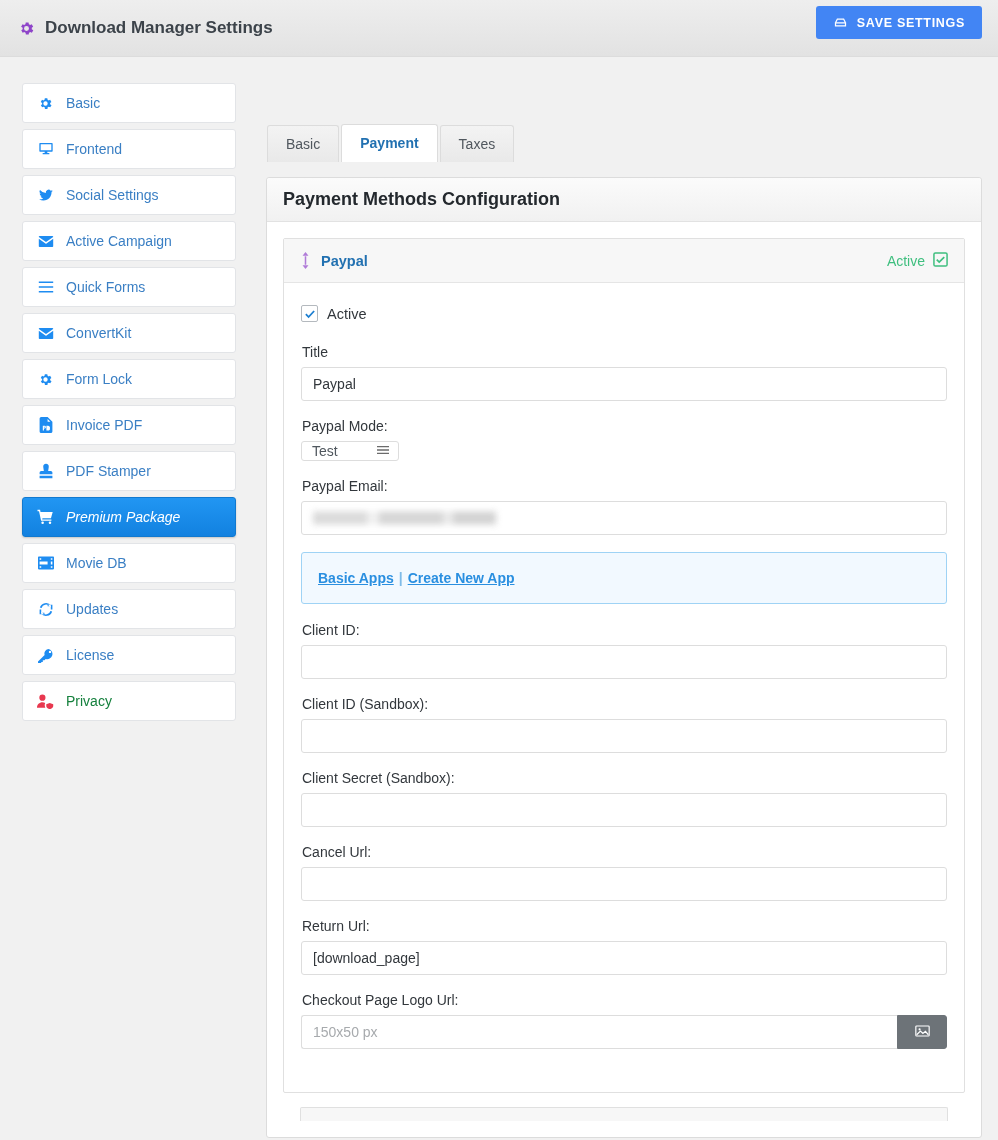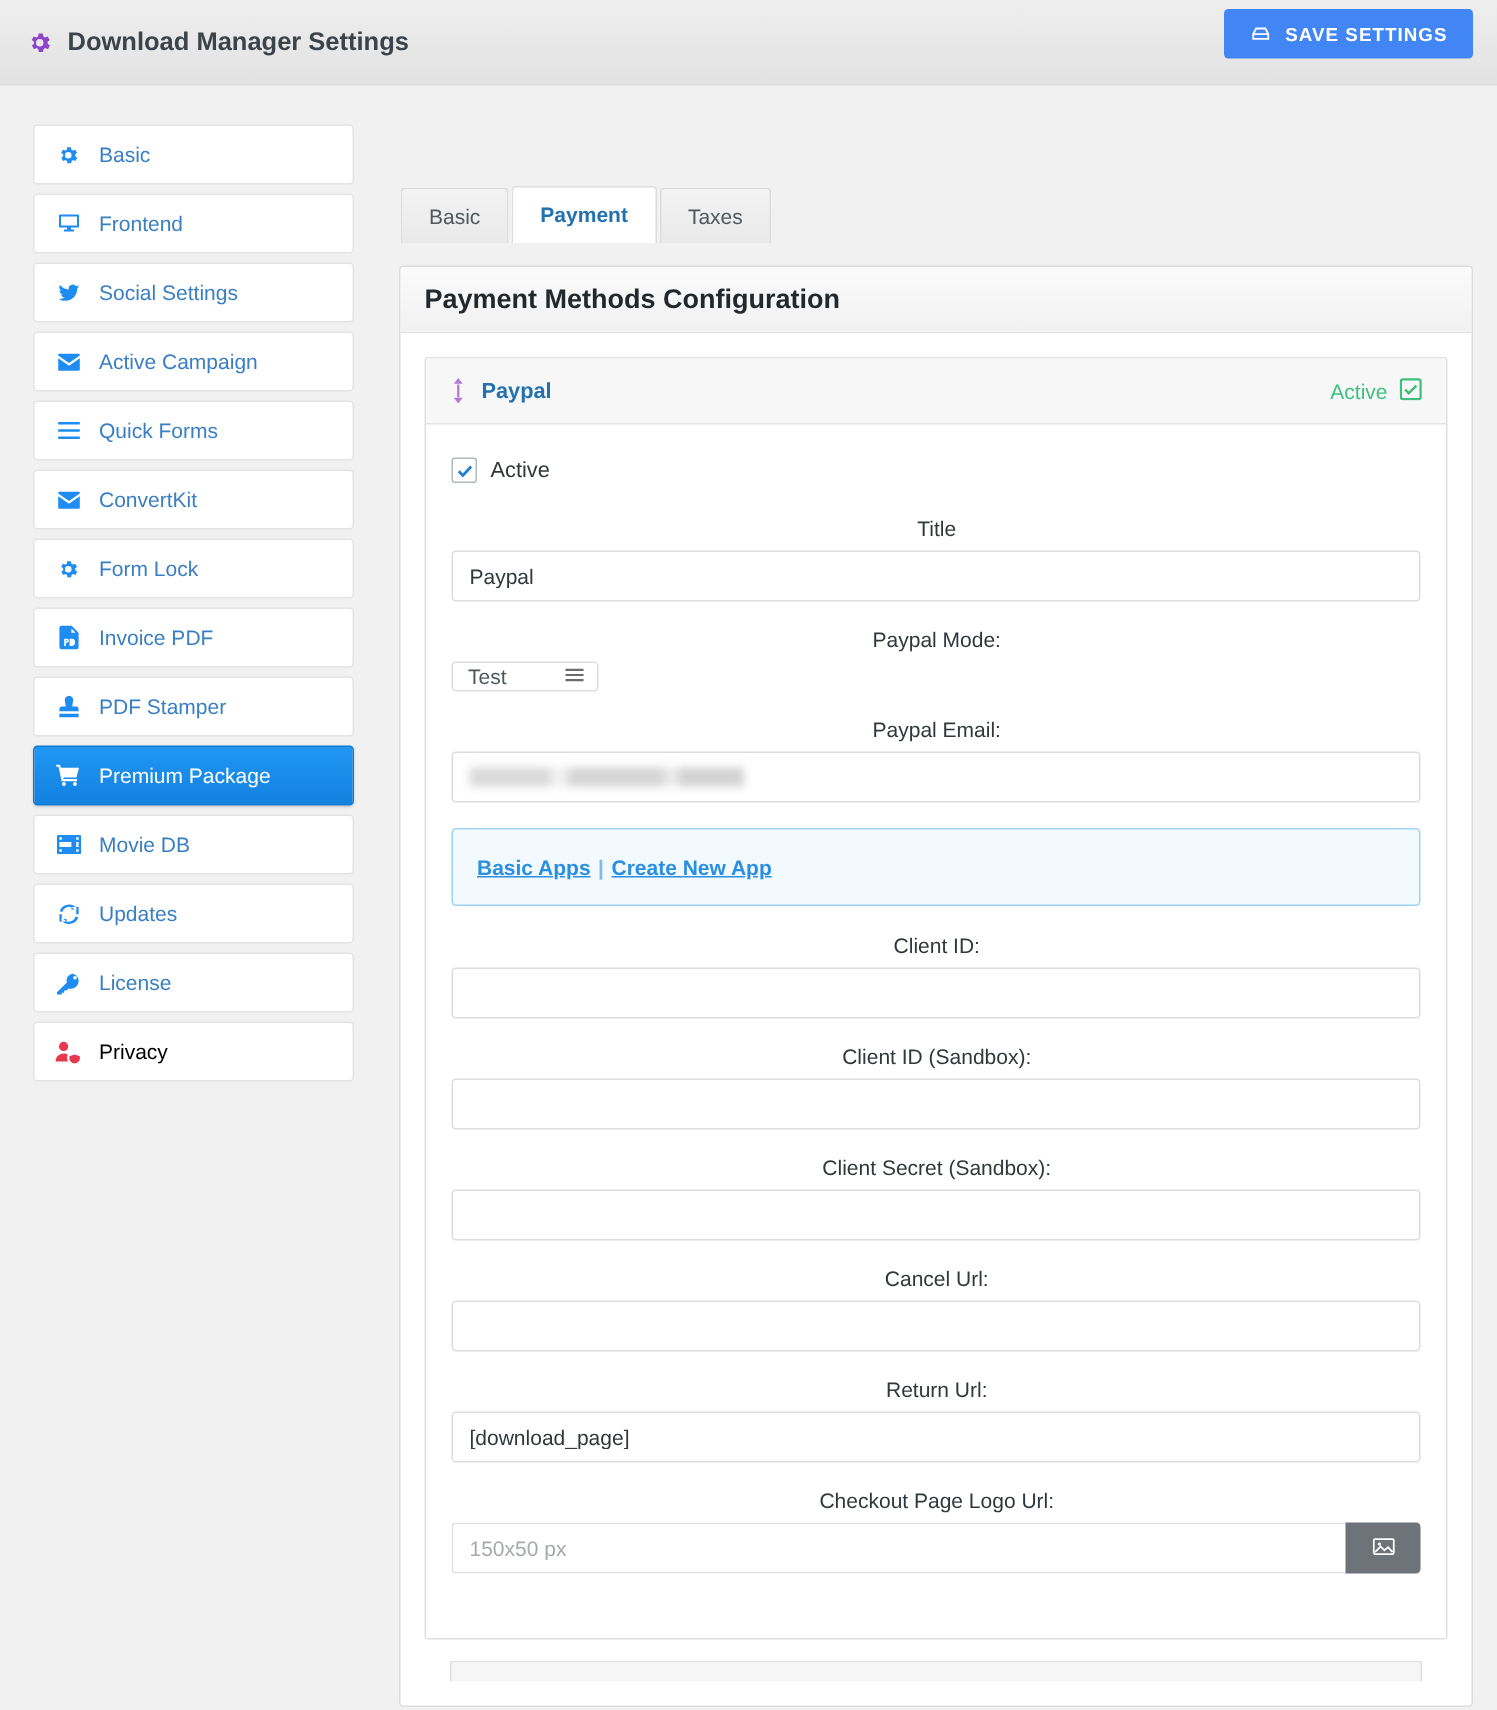--- a/index.html
+++ b/index.html
@@ -72,23 +72,24 @@
     cursor: pointer;
     font-size: 14px;
     color: #3a7fc4;
   }
   .side-item .si-icon { width: 17px; display:inline-flex; justify-content:center; color: #1e8cf1; flex: 0 0 17px; }
   .side-item.active {
     background: linear-gradient(180deg, #2196f3 0%, #1281e0 100%);
     border-color: #1179cf;
     color: #fff;
     box-shadow: 0 1px 2px rgba(0,0,0,.18);
+    font-style: italic;
   }
   .side-item.active .si-icon { color: #fff; }
-  .side-item.danger { color: #000000; }
+  .side-item.danger { color: #15803d; }
   .side-item.danger .si-icon { color: #e8384f; }
 
   
   .tabs { display: flex; align-items: flex-end; gap: 2px; padding-left: 1px; }
   .tab {
     background: linear-gradient(180deg,#f3f3f3 0%, #e9e9e9 100%);
     border: 1px solid #dcdcdc;
     border-bottom: none;
     border-radius: 3px 3px 0 0;
     padding: 10px 18px;
@@ -159,21 +160,20 @@
     display: inline-flex; align-items: center; justify-content: center;
     cursor: pointer;
   }
   .cb-row .cb-label { font-size: 14.5px; color: #32373c; }
 
   label.fld-label {
     display: block;
     font-size: 14px;
     color: #32373c;
     margin: 0 0 7px 1px;
-    text-align: center;
   }
   .fld-group { margin-bottom: 17px; }
   input.txt {
     width: 100%;
     height: 34px;
     border: 1px solid #ddd;
     border-radius: 3px;
     padding: 0 11px;
     font-size: 14px;
     color: #32373c;

